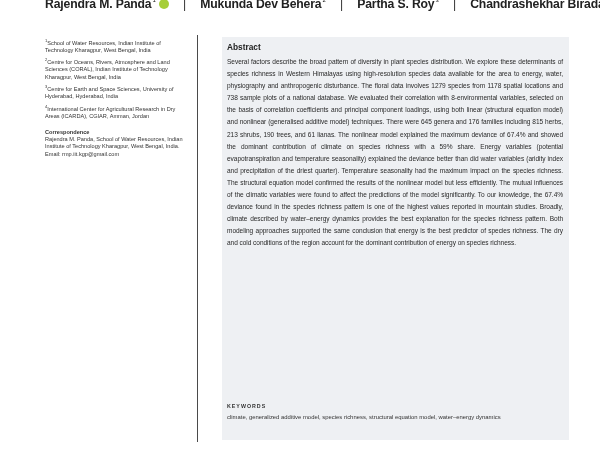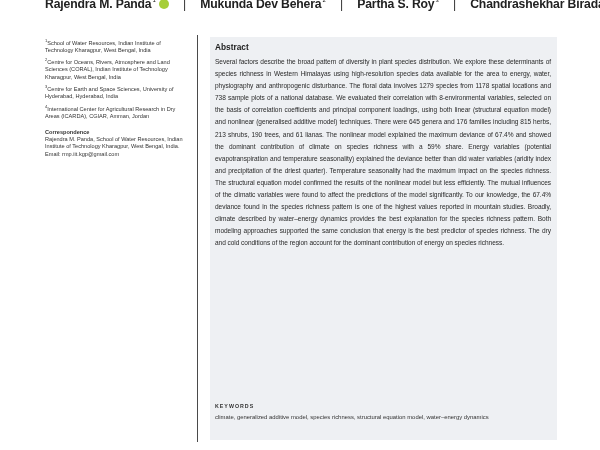--- a/index.html
+++ b/index.html
@@ -14,21 +14,21 @@
   .orcid { display: inline-block; width: 10px; height: 10px; border-radius: 50%; background: #a6ce39;
            vertical-align: -1px; margin-left: 3px; }
 
   .left-col { position: absolute; left: 45px; top: 37px; width: 145px; font-size: 5.6px; line-height: 7.3px; color: #333; }
   .affil { margin-bottom: 2.4px; }
   .affil sup { font-size: 4px; vertical-align: 2.5px; }
   .corr-head { font-weight: bold; margin-top: 9px; }
 
   .divider { position: absolute; left: 197px; top: 35px; width: 1px; height: 407px; background: #4a4a4a; }
 
-  .abstract-box { position: absolute; left: 210px; top: 37px; width: 347px; height: 403px; background: #eef0f3; }
+  .abstract-box { position: absolute; left: 222px; top: 37px; width: 347px; height: 403px; background: #eef0f3; }
   .abs-title { position: absolute; left: 5px; top: 5px; font-weight: bold; font-size: 8.3px; color: #222; }
   .abs-body { position: absolute; left: 5px; top: 19px; width: 336px; font-size: 6.55px; line-height: 12.1px;
               text-align: justify; color: #2a2a2a; letter-spacing: -0.05px; }
   .kw-title { position: absolute; left: 5px; top: 366px; font-size: 5.3px; font-weight: bold; letter-spacing: 1px; color: #333; }
   .kw-body { position: absolute; left: 5px; top: 375px; width: 336px; font-size: 5.9px; line-height: 10px; color: #333; }
 </style>
 </head>
 <body>
 
 <div class="authors">

